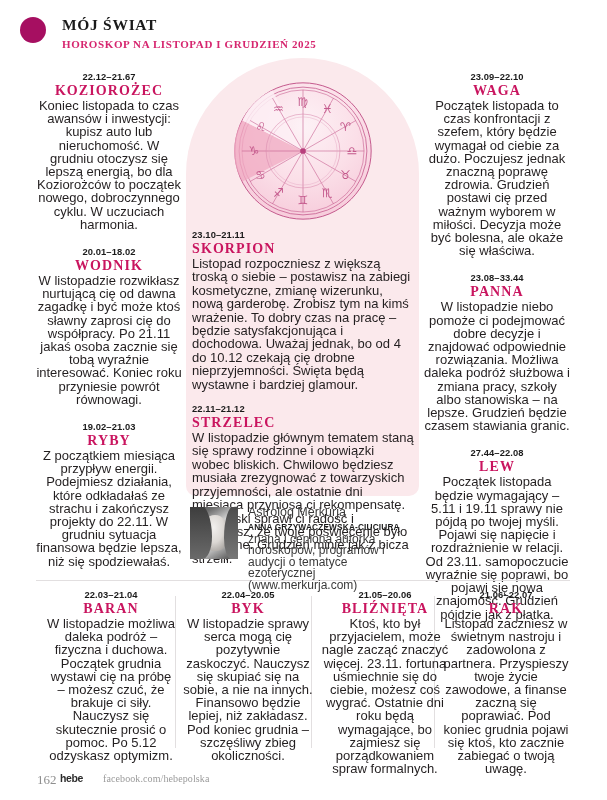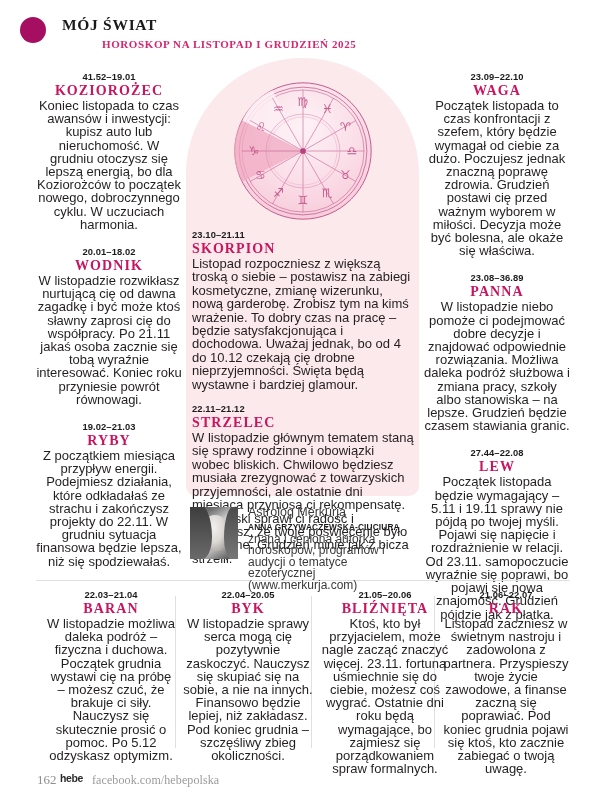--- a/index.html
+++ b/index.html
@@ -47,21 +47,20 @@
     color: #1a1a1a;
   }
   .header-sub {
     position: absolute;
     left: 62px; top: 38px;
     font-family: "Liberation Serif", serif;
     font-weight: bold;
     font-size: 11px;
     letter-spacing: 0.6px;
     color: #d6266f;
-    margin-left: 40px;
   }
 
   
   .pink-panel {
     position: absolute;
     left: 186px;
     top: 58px;
     width: 233px;
     height: 438px;
     background: #fbe9ec;
@@ -238,23 +237,23 @@
   .footer-logo {
     position: absolute;
     left: 60px; top: 8px;
     font-size: 10.5px;
     font-weight: bold;
     letter-spacing: -0.4px;
     color: #2b2b2b;
   }
   .footer-url {
     position: absolute;
-    left: 92px; top: 9px;
+    left: 103px; top: 9px;
     font-family: "Liberation Serif", serif;
-    font-size: 12px;
+    font-size: 10px;
     color: #9a9a9a;
     letter-spacing: 0.1px;
   }
 </style>
 </head>
 <body>
 
 <div class="page">
 
   <div class="header">
@@ -316,21 +315,21 @@
         <text x="31" y="100">♑</text>
         <text x="65.5" y="159.8">♐</text>
         <text x="134.5" y="159.8">♏</text>
         <text x="169" y="100">♎</text>
       </g>
     </svg>
   </div>
 
   <div class="col col-left">
     <div class="sign-block">
-      <div class="sign-dates">41.52–19.01</div>
+      <div class="sign-dates">22.12–21.67</div>
       <div class="sign-name">KOZIOROŻEC</div>
       <div class="sign-text">Koniec listopada to czas awansów i inwestycji: kupisz auto lub nieruchomość. W grudniu otoczysz się lepszą energią, bo dla Koziorożców to początek nowego, dobroczynnego cyklu. W uczuciach harmonia.</div>
     </div>
     <div class="sign-block">
       <div class="sign-dates">20.01–18.02</div>
       <div class="sign-name">WODNIK</div>
       <div class="sign-text">W listopadzie rozwikłasz nurtującą cię od dawna zagadkę i być może ktoś sławny zaprosi cię do współpracy. Po 21.11 jakaś osoba zacznie się tobą wyraźnie interesować. Koniec roku przyniesie powrót równowagi.</div>
     </div>
     <div class="sign-block">
       <div class="sign-dates">19.02–21.03</div>
@@ -339,21 +338,21 @@
     </div>
   </div>
 
   <div class="col col-right">
     <div class="sign-block">
       <div class="sign-dates">23.09–22.10</div>
       <div class="sign-name">WAGA</div>
       <div class="sign-text">Początek listopada to czas konfrontacji z szefem, który będzie wymagał od ciebie za dużo. Poczujesz jednak znaczną poprawę zdrowia. Grudzień postawi cię przed ważnym wyborem w miłości. Decyzja może być bolesna, ale okaże się właściwa.</div>
     </div>
     <div class="sign-block">
-      <div class="sign-dates">23.08–36.89</div>
+      <div class="sign-dates">23.08–33.44</div>
       <div class="sign-name">PANNA</div>
       <div class="sign-text">W listopadzie niebo pomoże ci podejmować dobre decyzje i znajdować odpowiednie rozwiązania. Możliwa daleka podróż służbowa i zmiana pracy, szkoły albo stanowiska – na lepsze. Grudzień będzie czasem stawiania granic.</div>
     </div>
     <div class="sign-block">
       <div class="sign-dates">27.44–22.08</div>
       <div class="sign-name">LEW</div>
       <div class="sign-text">Początek listopada będzie wymagający – 5.11 i 19.11 sprawy nie pójdą po twojej myśli. Pojawi się napięcie i rozdrażnienie w relacji. Od 23.11. samopoczucie wyraźnie się poprawi, bo pojawi się nowa znajomość. Grudzień pójdzie jak z płatka.</div>
     </div>
   </div>
 

